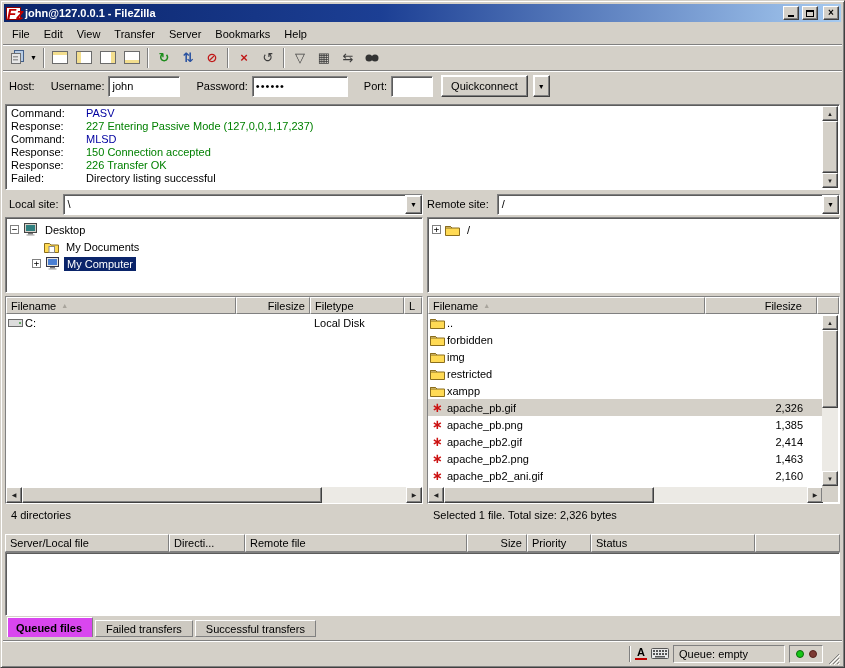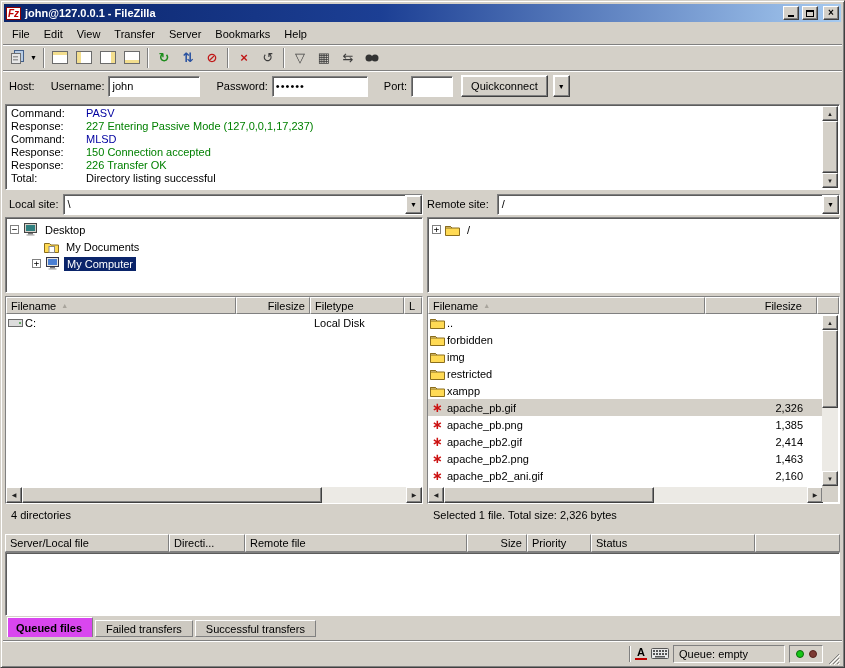--- a/index.html
+++ b/index.html
@@ -7,21 +7,21 @@
 body{font-family:"Liberation Sans","DejaVu Sans",sans-serif;font-size:11px;color:#000;background:#d4d0c8;}
 
 .win{width:845px;height:668px;display:flex;flex-direction:column;background:#d4d0c8;
   border:1px solid;border-color:#d4d0c8 #404040 #404040 #d4d0c8;
   box-shadow:inset 1px 1px 0 #fff, inset -1px -1px 0 #808080;padding:2px;}
 
 
 .titlebar{height:18px;margin:1px;background:linear-gradient(90deg,#0a246a 0%,#1c3f94 45%,#a6caf0 100%);
   display:flex;align-items:center;gap:3px;padding:0 2px;flex:0 0 auto;}
 .fz-logo{width:15px;height:13px;background:#fff;color:#c00000;border:1px solid #900000;font-weight:bold;
-  font-size:10px;line-height:11px;text-align:center;font-style:italic;flex:0 0 auto;}
+  font-size:15px;line-height:11px;text-align:center;font-style:italic;flex:0 0 auto;}
 .title-text{flex:1;color:#fff;font-weight:bold;white-space:nowrap;overflow:hidden;padding-left:1px;}
 .win-btn{width:16px;height:14px;background:#d4d0c8;border:1px solid;border-color:#fff #404040 #404040 #fff;
   box-shadow:inset -1px -1px 0 #808080;display:flex;align-items:center;justify-content:center;
   font-size:10px;font-weight:bold;line-height:1;flex:0 0 auto;}
 .win-btn.close{margin-left:2px;}
 .g-min{width:6px;height:2px;background:#000;align-self:flex-end;margin-bottom:2px;}
 .g-max{width:8px;height:7px;border:1px solid #000;border-top-width:2px;}
 
 
 .menubar{height:21px;display:flex;align-items:center;padding:0 2px;flex:0 0 auto;}
@@ -40,21 +40,21 @@
 .g.gray{color:#3c3c3c;}
 .tsep{width:2px;height:20px;border-left:1px solid #808080;border-right:1px solid #fff;margin:0 3px;flex:0 0 auto;}
 .arrow7{font-size:7px;line-height:1;}
 
 
 .quickbar{height:31px;display:flex;align-items:center;gap:4px;padding:0 6px;border-top:1px solid #808080;
   box-shadow:inset 0 1px 0 #fff;flex:0 0 auto;}
 .qgap{width:8px;}
 input.field{height:21px;background:#fff;border:1px solid;border-color:#808080 #fff #fff #808080;
   box-shadow:inset 1px 1px 0 #5c5c5c;padding:0 3px;font:inherit;outline:none;}
-.f-host{width:112px;}.f-user{width:92px;}.f-pass{width:96px;letter-spacing:1px;}.f-port{width:42px;}
+.f-host{width:112px;}.f-user{width:72px;}.f-pass{width:96px;letter-spacing:1px;}.f-port{width:42px;}
 .raised{background:#d4d0c8;border:1px solid;border-color:#fff #404040 #404040 #fff;
   box-shadow:inset -1px -1px 0 #808080, inset 1px 1px 0 #fff;}
 .qc-btn{height:22px;padding:0 9px;font:inherit;margin-left:4px;}
 .qc-dd{width:17px;height:22px;display:flex;align-items:center;justify-content:center;margin-left:1px;}
 
 
 .sunken{border:1px solid;border-color:#808080 #fff #fff #808080;box-shadow:inset 1px 1px 0 #5c5c5c;}
 .logpane{margin:3px 2px 2px;height:86px;background:#fff;position:relative;padding:2px 20px 2px 5px;
   overflow:hidden;flex:0 0 auto;}
 .log-line{height:13px;line-height:13px;white-space:nowrap;}
@@ -288,21 +288,21 @@
         <span class="arrow7">▼</span>
       </button>
   </div>
 
   <div class="logpane sunken">
     <div class="log-line"><span class="log-label">Command:</span><span class="lt-command">PASV</span></div>
     <div class="log-line"><span class="log-label">Response:</span><span class="lt-response">227 Entering Passive Mode (127,0,0,1,17,237)</span></div>
     <div class="log-line"><span class="log-label">Command:</span><span class="lt-command">MLSD</span></div>
     <div class="log-line"><span class="log-label">Response:</span><span class="lt-response">150 Connection accepted</span></div>
     <div class="log-line"><span class="log-label">Response:</span><span class="lt-response">226 Transfer OK</span></div>
-    <div class="log-line"><span class="log-label">Total:</span><span class="lt-status">Directory listing successful</span></div>
+    <div class="log-line"><span class="log-label">Failed:</span><span class="lt-status">Directory listing successful</span></div>
     <div class="vscroll">
       <span class="sb-btn">▲</span>
       <span class="sb-track">
           <span class="sb-thumb full"></span>
         </span>
       <span class="sb-btn">▼</span>
     </div>
   </div>
 
   <div class="sites">

